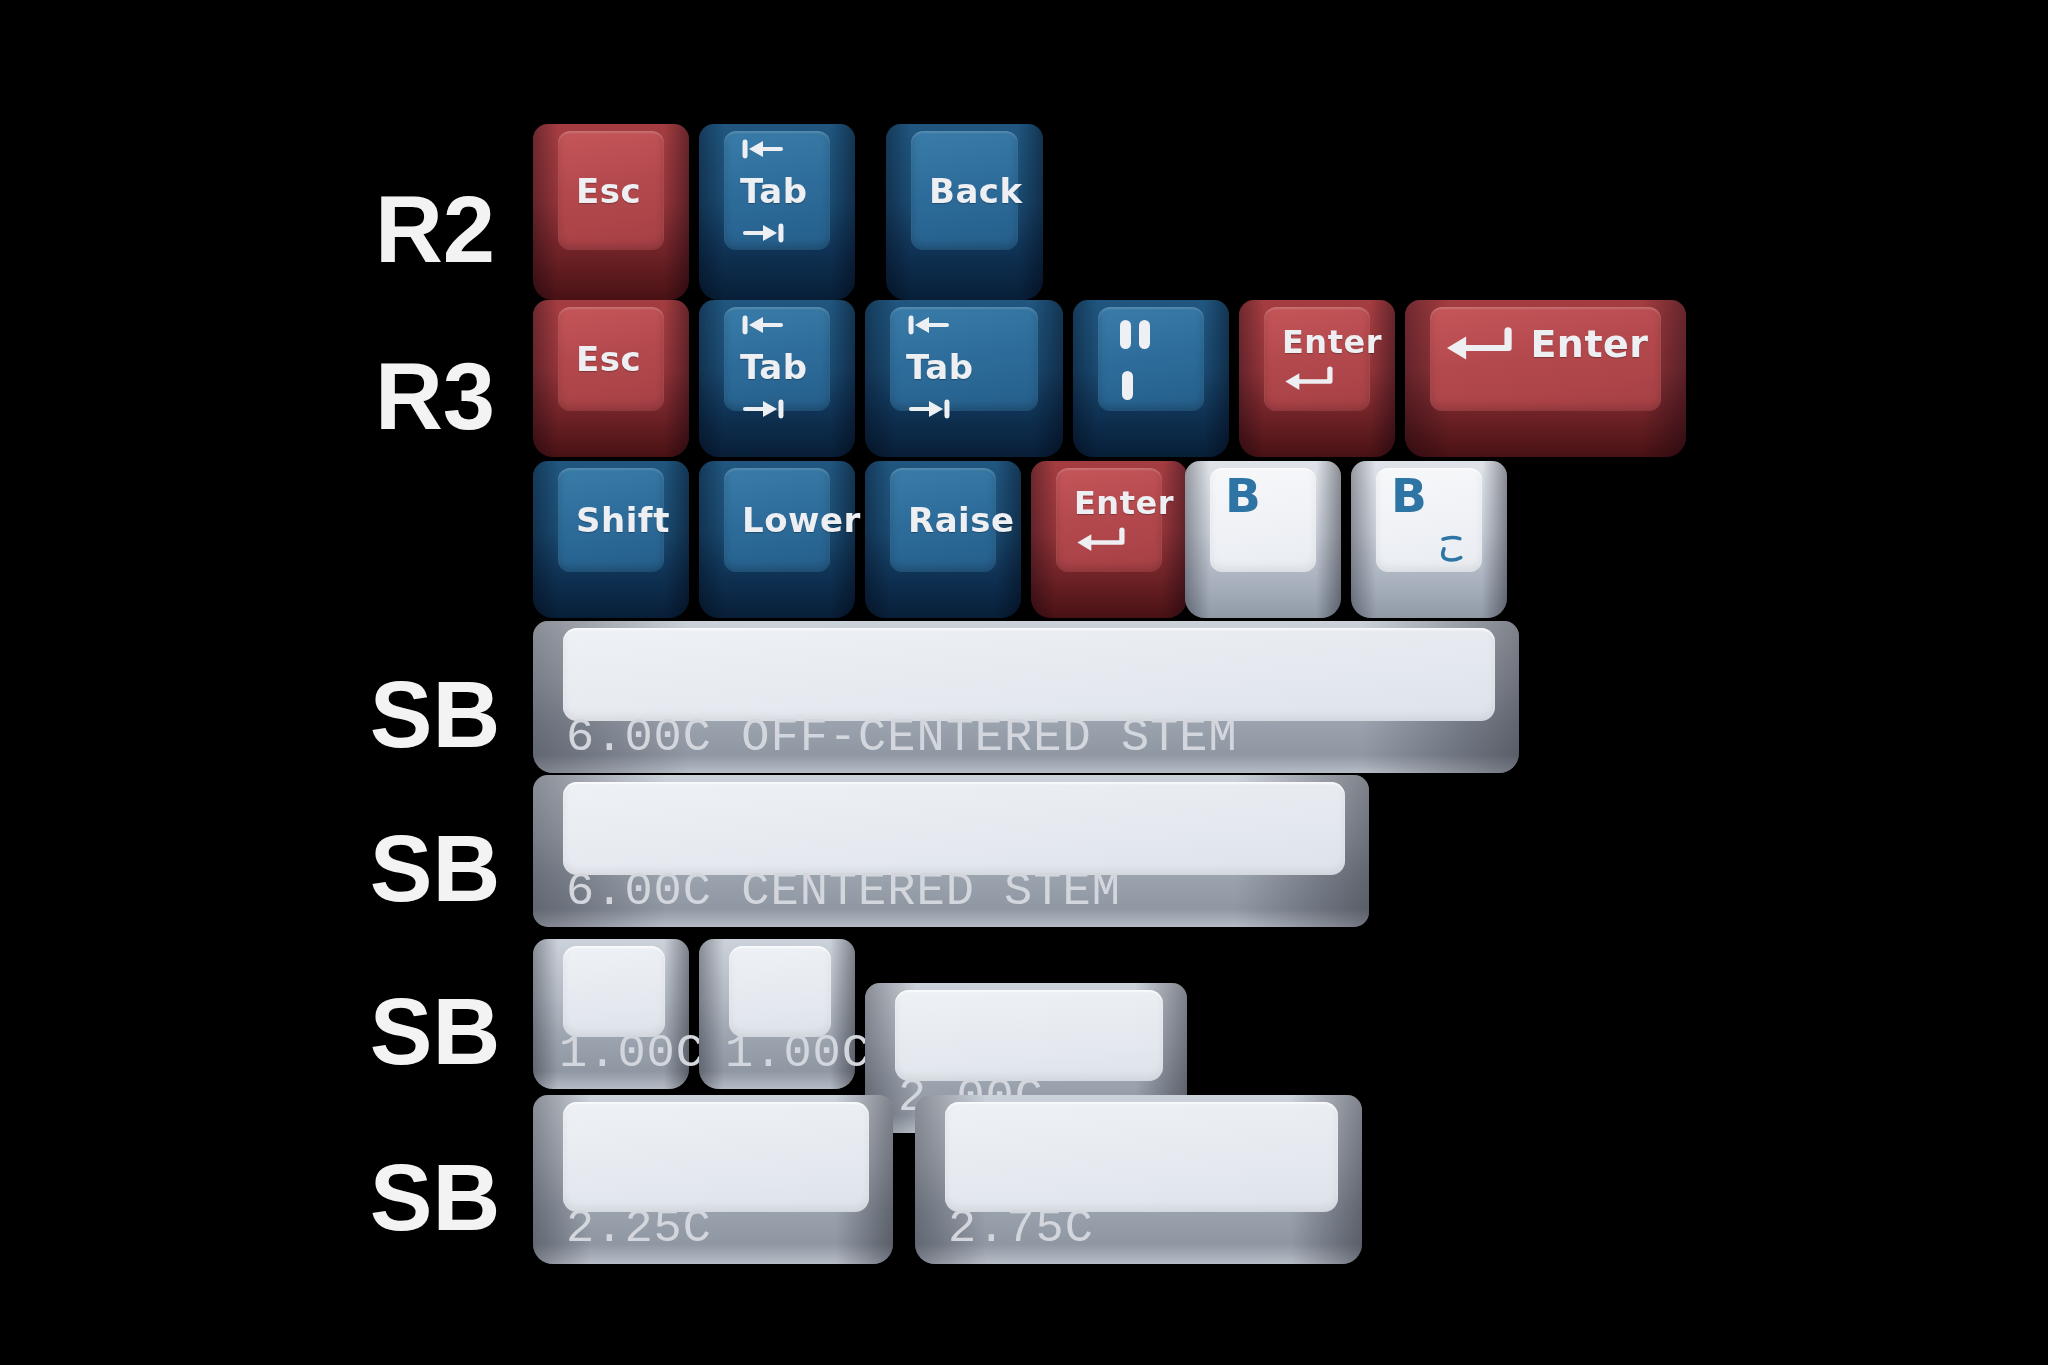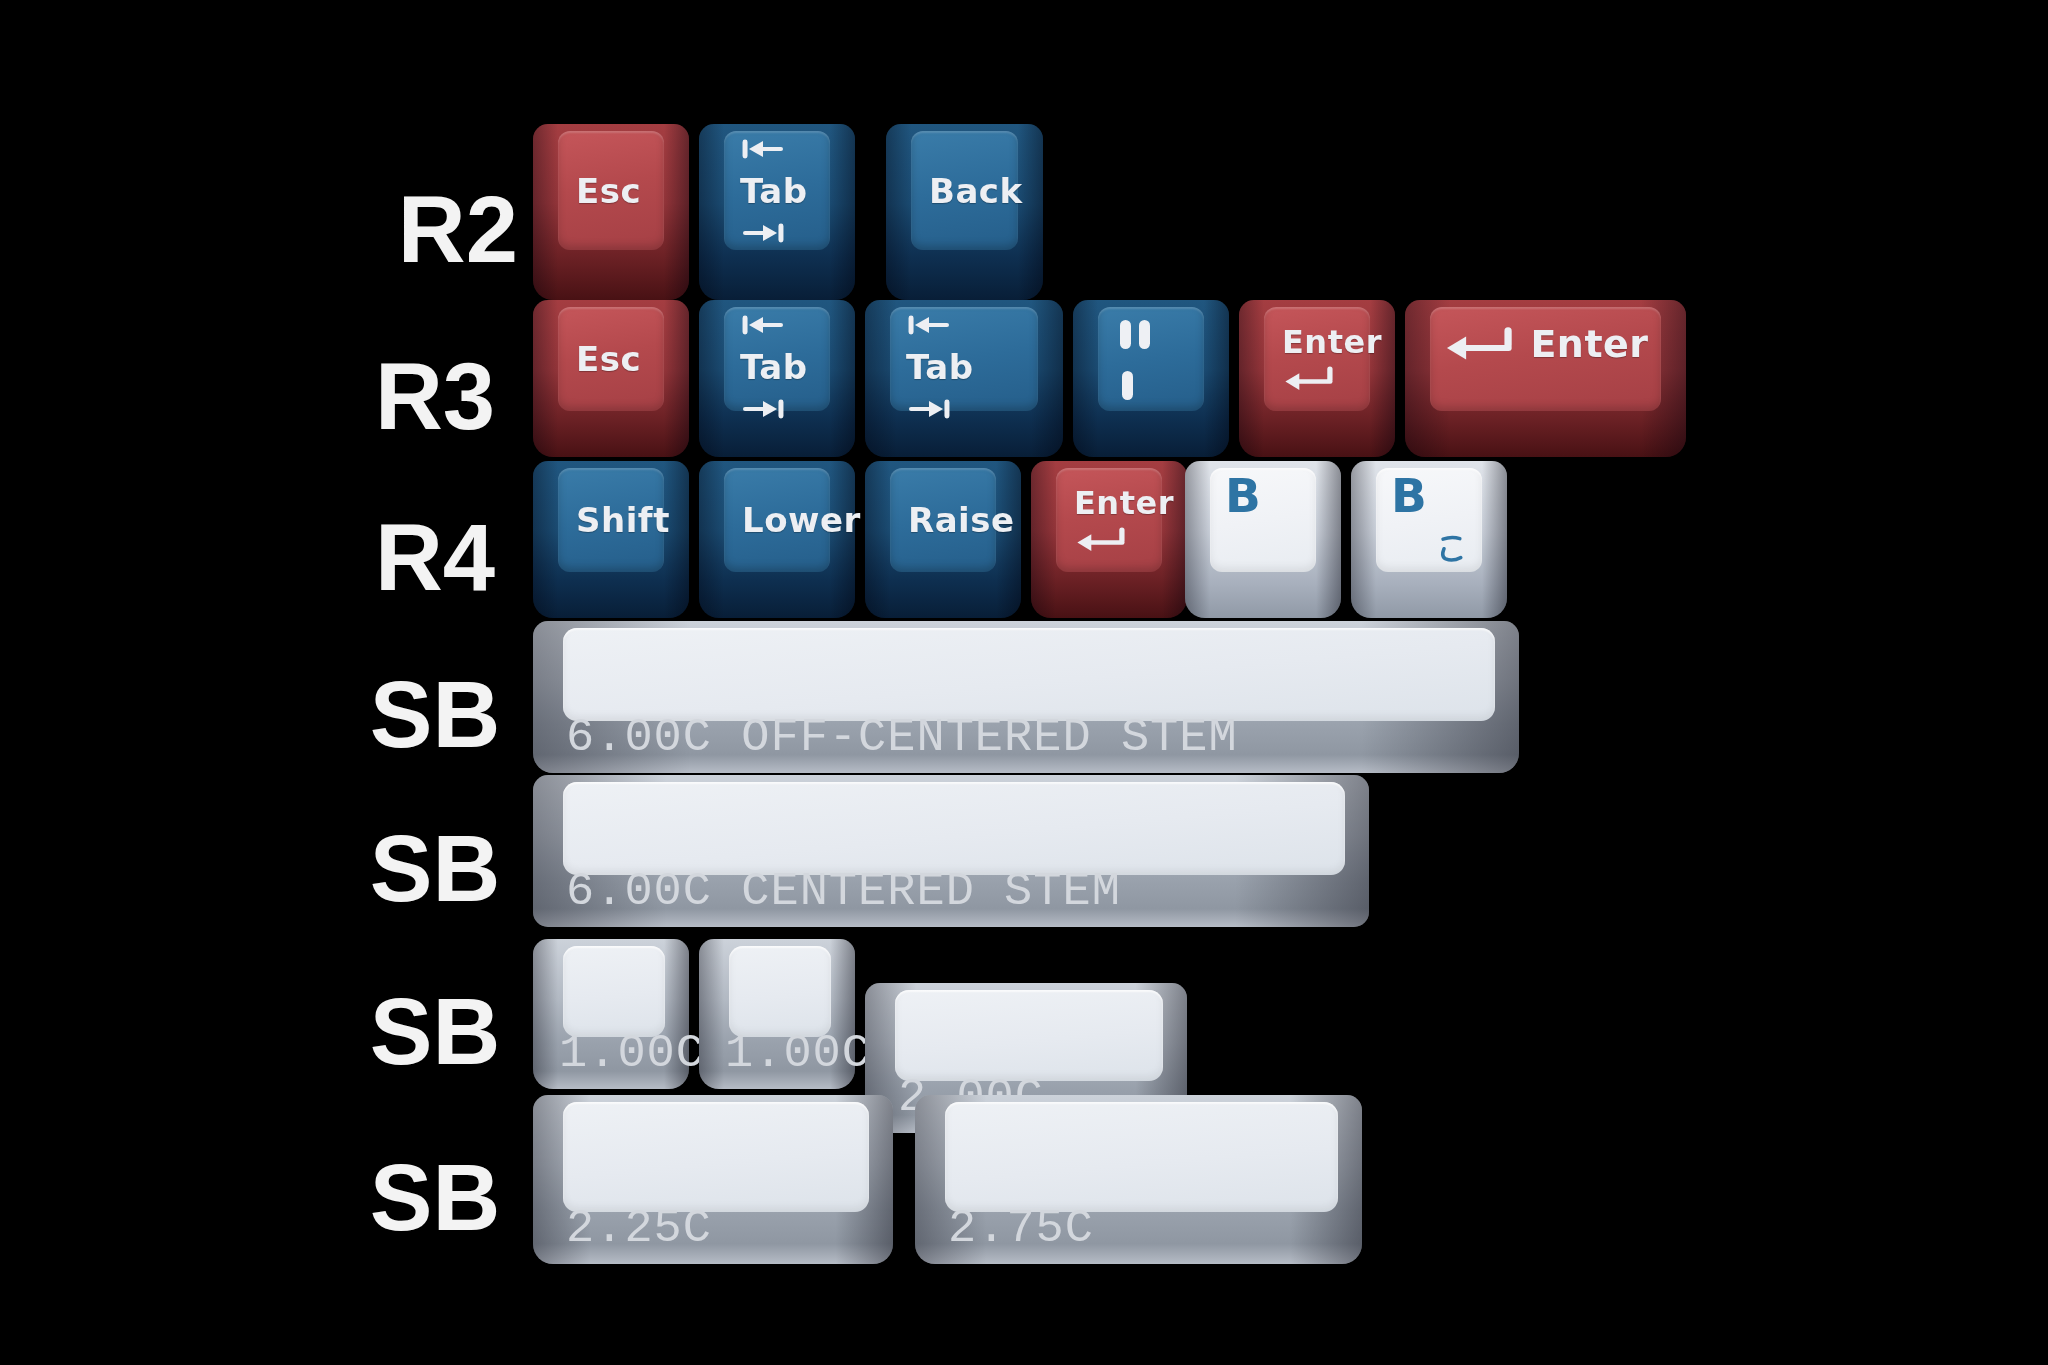--- a/index.html
+++ b/index.html
@@ -48,21 +48,21 @@
   .sub-ko{position:absolute;right:16px;bottom:10px;line-height:0;}
   .front-legend{position:absolute;left:33px;bottom:12px;
       font-family:Liberation Mono, monospace;font-weight:400;
       font-size:47px;line-height:1;color:#d3d7dd;letter-spacing:1px;white-space:nowrap;}
   .icon{line-height:0;}
 </style>
 </head>
 <body>
 
 <div class="stage" style="background: rgb(0, 0, 0);">
-    <div class="row-label" style="top: 175px; text-align: right;">R2</div>
+    <div class="row-label" style="top: 175px;">R2</div>
     <div class="key red r-tall" style="left: 533px; top: 124px; width: 156px; height: 176px;">
       <div class="top">
         <span class="leg-text">Esc</span>
       </div>
     </div>
     <div class="key blue r-tall" style="left: 699px; top: 124px; width: 156px; height: 176px;">
       <div class="top">
         <div class="tab-stack">
           <span class="icon"><svg width="46" height="20" viewBox="0 0 46 22">
               <g fill="#edeff3">
@@ -163,21 +163,20 @@
               <g fill="#edeff3">
                 <rect x="47" y="1" width="5.5" height="16" rx="2.7"></rect>
                 <rect x="12" y="14.3" width="40.5" height="4.6" rx="2.3"></rect>
                 <polygon points="3.5,16.6 18,8 18,25.4"></polygon>
               </g>
             </svg></span>
           <span class="leg-mid">Enter</span>
         </div>
       </div>
     </div>
-    <div class="row-label" style="top: 503px;">R4</div>
     <div class="key blue" style="left: 533px; top: 461px; width: 156px; height: 157px;">
       <div class="top">
         <span class="leg-text">Shift</span>
       </div>
     </div>
     <div class="key blue" style="left: 699px; top: 461px; width: 156px; height: 157px;">
       <div class="top">
         <span class="leg-text">Lower</span>
       </div>
     </div>

